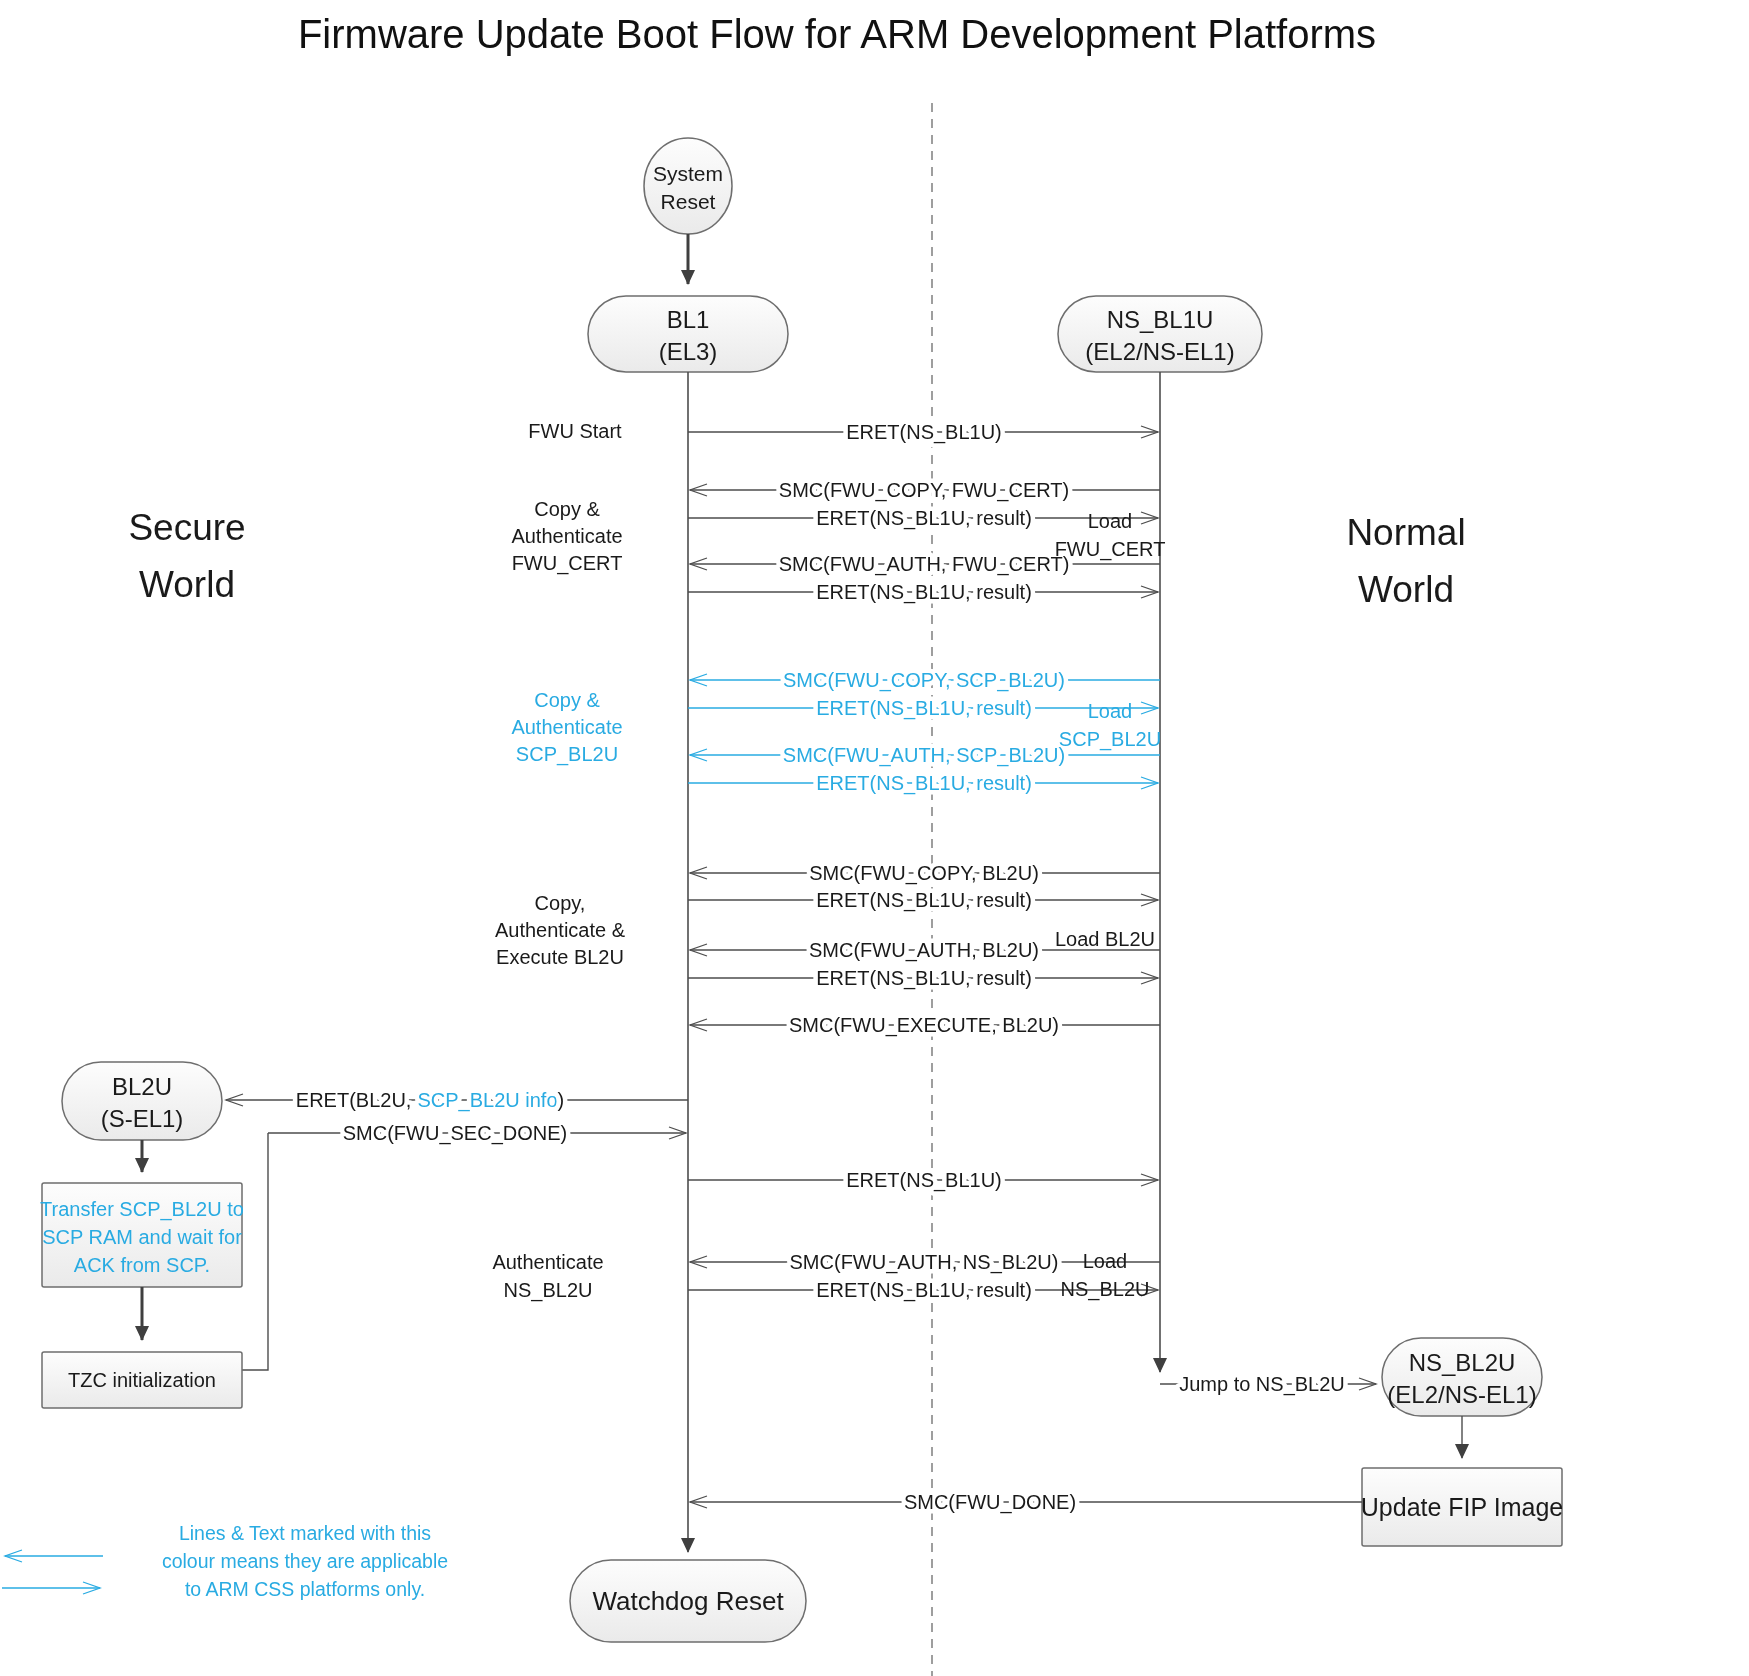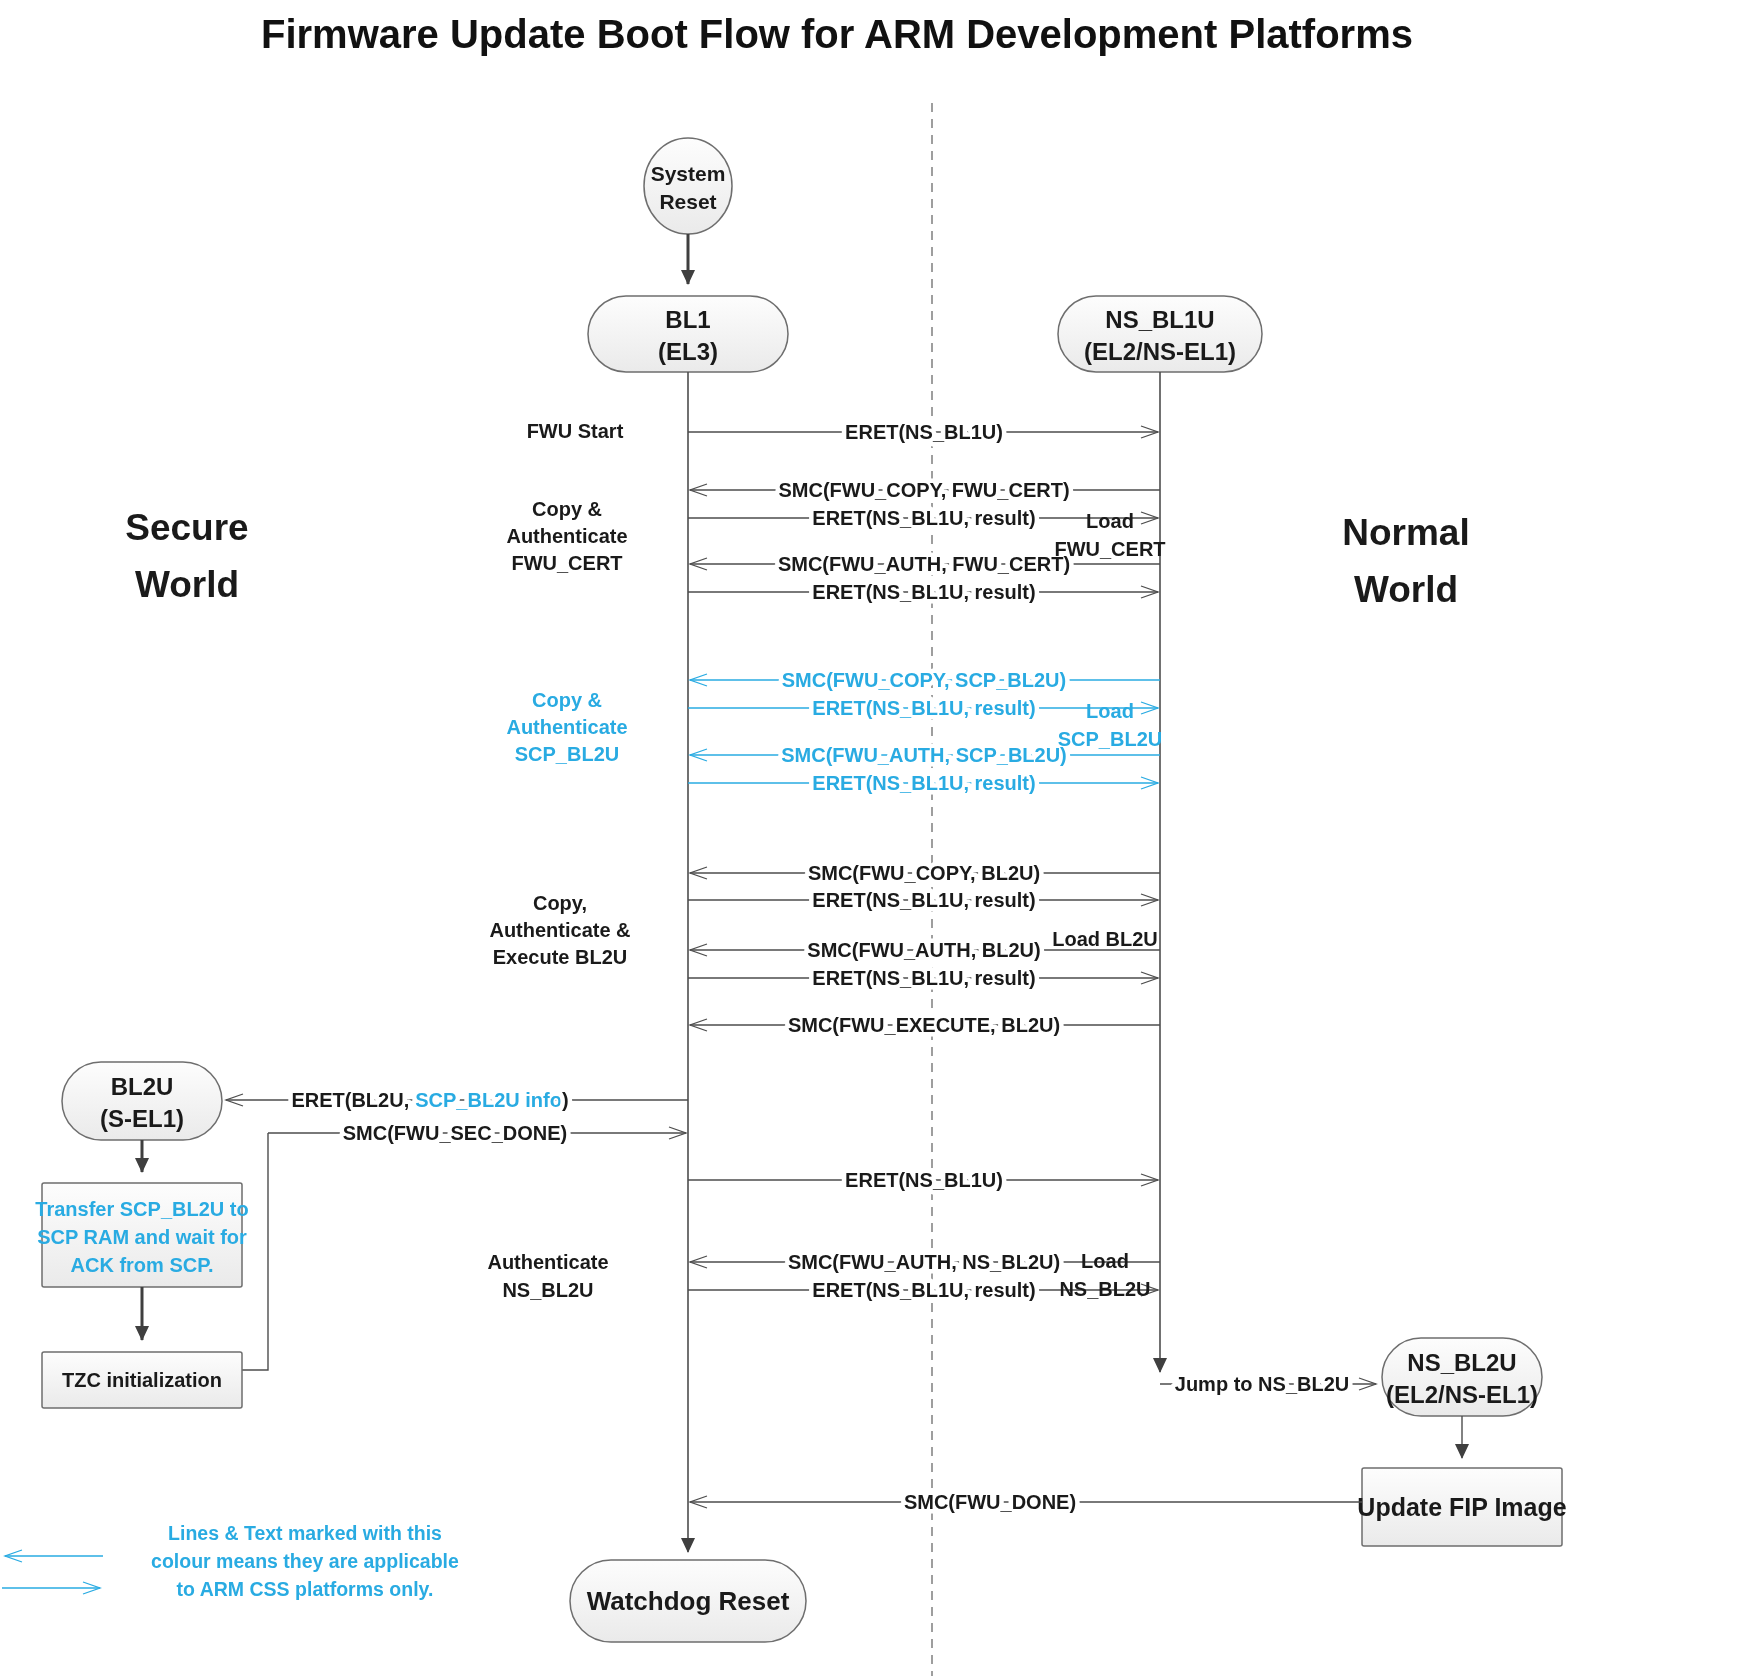--- a/index.html
+++ b/index.html
@@ -1,16 +1,16 @@
 <!DOCTYPE html>
 <html><head>
 <meta charset="utf-8">
 <style>
   html,body{margin:0;padding:0;background:#ffffff;}
-  .canvas{position:relative;width:1749px;height:1676px;background:#fff;overflow:hidden;font-weight:bold;}
+  .canvas{position:relative;width:1749px;height:1676px;background:#fff;overflow:hidden;}
   svg{display:block;}
   text{font-family:"Liberation Sans","DejaVu Sans",sans-serif;fill:#1a1a1a;}
   .title{font-size:40px;text-anchor:middle;fill:#111;}
   .world{font-size:37px;text-anchor:middle;fill:#1a1a1a;}
   .node-label{font-size:24px;text-anchor:middle;}
   .node-label-sm{font-size:21px;text-anchor:middle;}
   .node-label-lg{font-size:26px;text-anchor:middle;}
   .node-label-md{font-size:25px;text-anchor:middle;}
   .msg{font-size:20px;text-anchor:middle;paint-order:stroke;stroke:#ffffff;stroke-width:9px;stroke-linejoin:round;}
   .side{font-size:20px;text-anchor:middle;}

